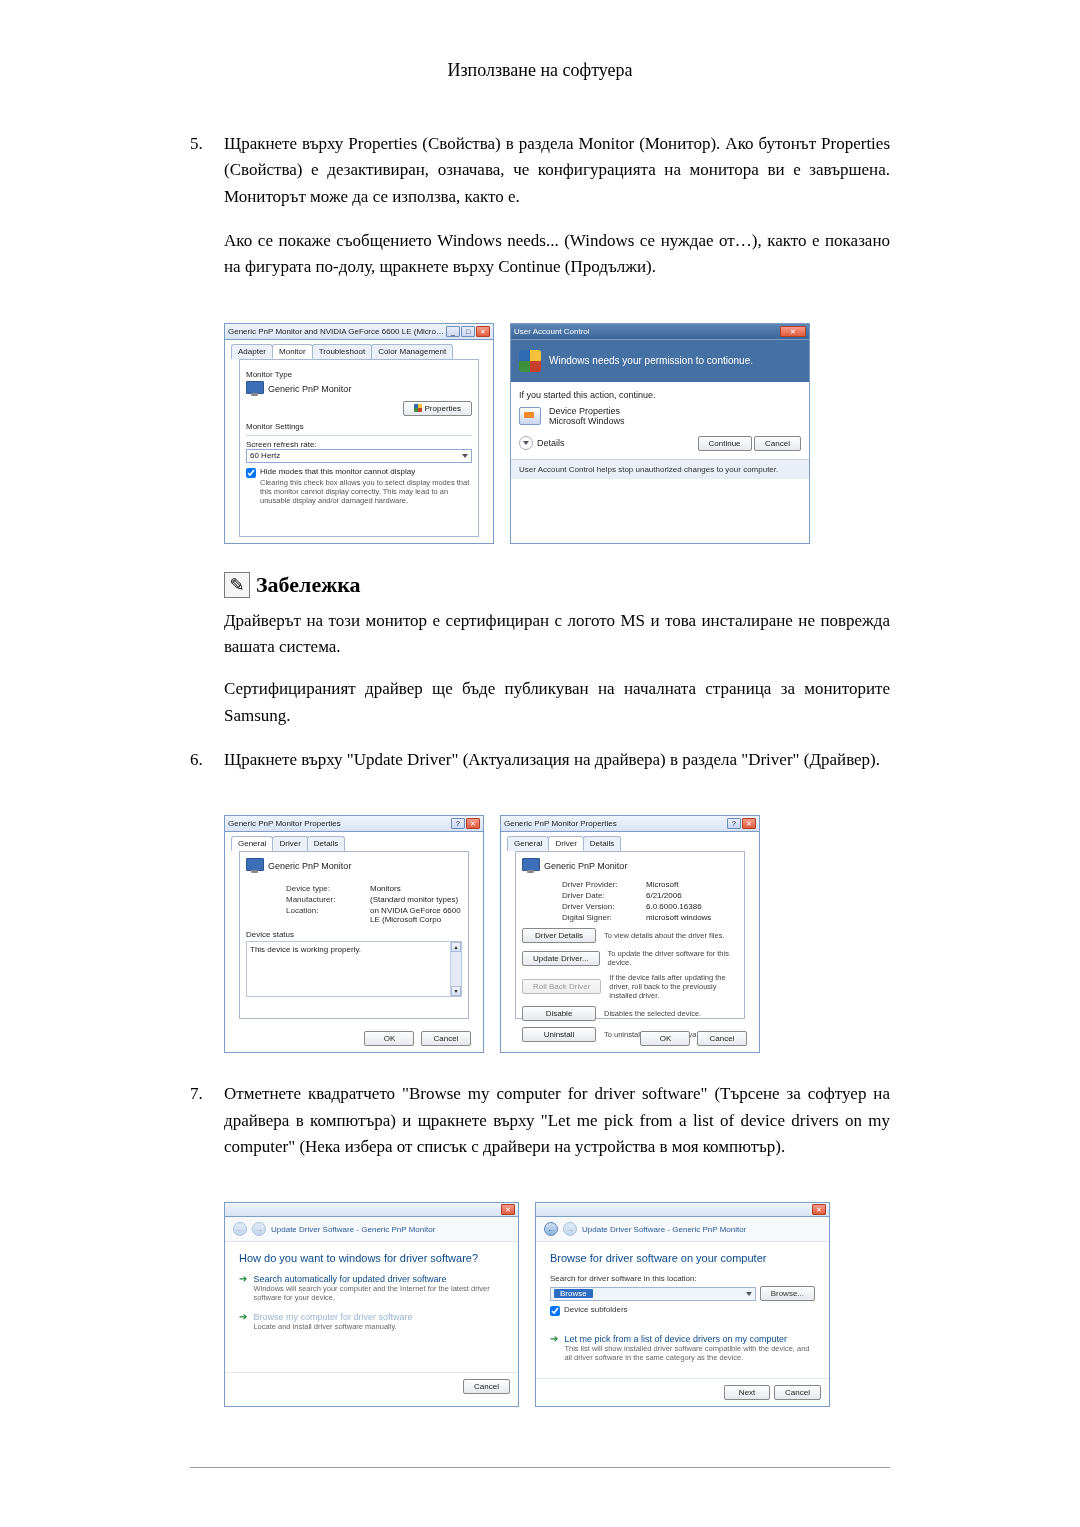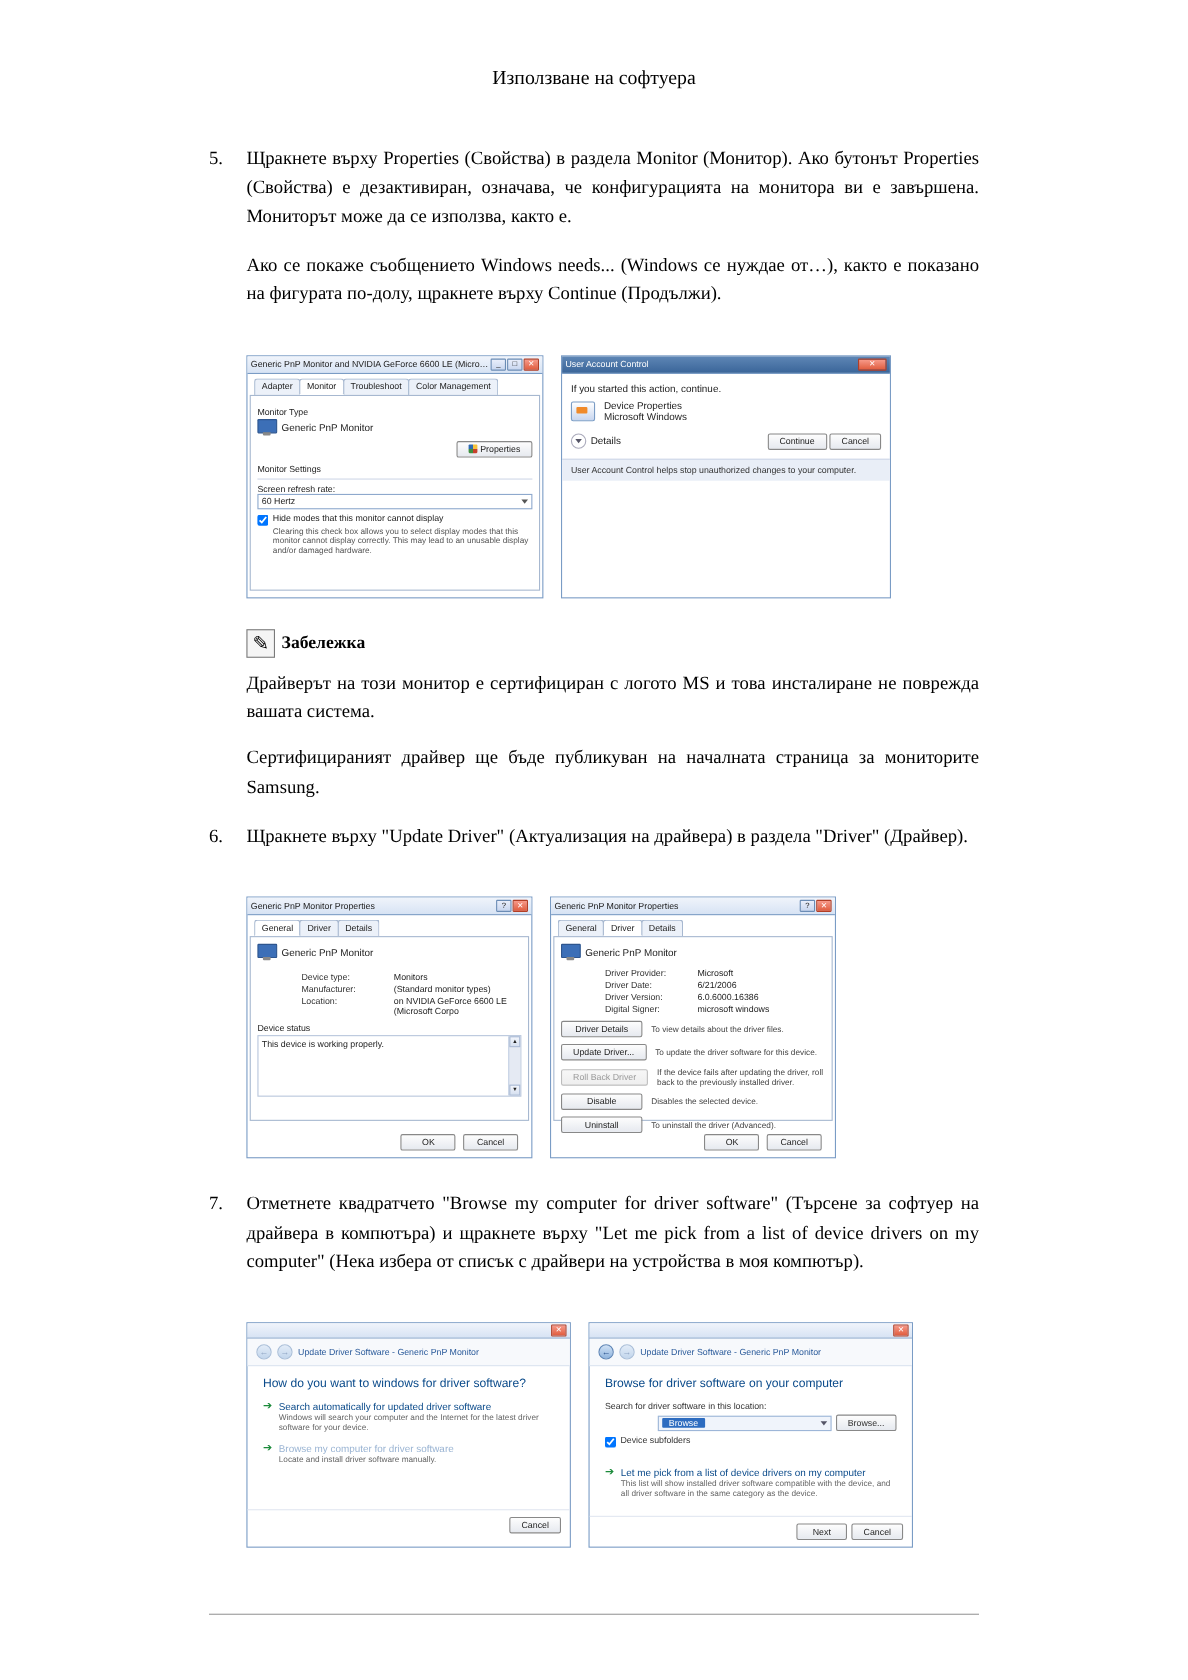--- a/index.html
+++ b/index.html
@@ -85,21 +85,21 @@
     padding: 2px 6px;
     border: 1px solid #a7b8d0;
     border-bottom: none;
     background: #ecf1f9;
     border-radius: 3px 3px 0 0;
     margin-right: -1px;
   }
   .tab.active { background: #fff; position: relative; z-index: 2; border-bottom:1px solid #fff;}
   .pane {
     border: 1px solid #a7b8d0;
-    margin: 0 2px 6px;
+    margin: 0 14px 6px;
     padding: 6px;
   }
   .section-label { font-size: 8px; margin: 4px 0 2px; }
   .monitor-ico {
     width: 18px; height: 16px;
     display: inline-block; vertical-align: middle; margin-right:4px;
     position: relative;
   }
   .monitor-ico::before{
     content:""; position:absolute; left:0; top:0; width:16px; height:11px;
@@ -172,21 +172,21 @@
 
   
   .note {
     margin: 10px 0 18px 34px;
   }
   .note-head { display:flex; align-items:center; gap:6px; margin-bottom:10px; }
   .note-icon {
     width:26px;height:26px;border:1px solid #7a7a7a;display:flex;align-items:center;justify-content:center;font-size:18px;
     background:#f5f5f5;
   }
-  .note-title { font-weight:bold; font-size:16px; }
+  .note-title { font-weight:bold; font-size:22px; }
   .note p { font-size:17px; line-height:1.55; margin-bottom:16px; text-align:justify;}
 
   
   .propwin{ width:260px;}
   .kv{display:flex;margin:2px 0;font-size:8px;padding-left:40px;}
   .kv .k{width:84px;color:#333;}
   .kv .v{flex:1;}
   .status-area{border:1px solid #b8c6dc;height:56px;padding:3px;font-size:8px;position:relative;margin-top:2px;}
   .status-area .scrollbar{position:absolute;right:0;top:0;bottom:0;width:11px;background:#e5eaf3;border-left:1px solid #c4d0e4;display:flex;flex-direction:column;justify-content:space-between;}
   .sbtn{height:10px;background:linear-gradient(#f2f5fb,#d6e0f0);border:1px solid #a9bad5;font-size:6px;text-align:center;line-height:8px;}
@@ -202,21 +202,21 @@
   .navcircle{width:14px;height:14px;border-radius:50%;background:linear-gradient(#cfe1f5,#8eb3dd);border:1px solid #5e85b5;display:flex;align-items:center;justify-content:center;color:#2d558e;font-size:8px;}
   .navcircle.dim{opacity:.5;}
   .wiz-body{padding:10px 14px 6px;font-size:8px;color:#333;}
   .wiz-h{color:#0a4a8a;font-size:11px;margin-bottom:10px;}
   .opt{display:flex;gap:6px;margin:10px 0;}
   .opt .arrow{color:#1b8a3a;font-size:10px;line-height:1;}
   .opt .olabel{color:#0a4a8a;font-size:9px;}
   .opt .odesc{font-size:7.5px;color:#666;line-height:1.2;}
   .opt.dim .olabel{color:#9ab4d3;}
   .wiz-foot{display:flex;justify-content:flex-end;gap:4px;padding:6px 8px;border-top:1px solid #e1e7f1;}
-  .pathrow{display:flex;gap:4px;margin-top:3px;align-items:center;margin-left:48px;}
+  .pathrow{display:flex;gap:4px;margin-top:3px;align-items:center;}
   .pathbox{flex:1;border:1px solid #9db6d8;height:14px;background:#f0f4fb;padding:0 3px;font-size:8px;display:flex;align-items:center;justify-content:space-between;}
   .pathbox .caret{width:0;height:0;border-left:3px solid transparent;border-right:3px solid transparent;border-top:4px solid #556;}
   hr.rule{border:none;border-top:1px solid #999;margin-top:60px;}
 </style>
 </head>
 <body>
 
 <div class="page">
 
   <div class="header-title">Използване на софтуера</div>
@@ -270,20 +270,24 @@
           <div class="chk-sub">Clearing this check box allows you to select display modes that this monitor cannot display correctly. This may lead to an unusable display and/or damaged hardware.</div>
         </div>
       </div>
 
       <div class="win uac">
         <div class="titlebar">
           <span class="ttl">User Account Control</span>
           <span class="winctl">
               <span class="winbtn close" style="width:26px">✕</span>
             </span>
+        </div>
+        <div class="uac-band">
+          <span class="uac-shield"></span>
+          <span>Windows needs your permission to contionue.</span>
         </div>
         <div class="uac-body">
           <div>If you started this action, continue.</div>
           <div class="uac-item">
             <span class="uac-progico"></span>
             <span>
               <div style="font-weight:400">Device Properties</div>
               <div>Microsoft Windows</div>
             </span>
           </div>

